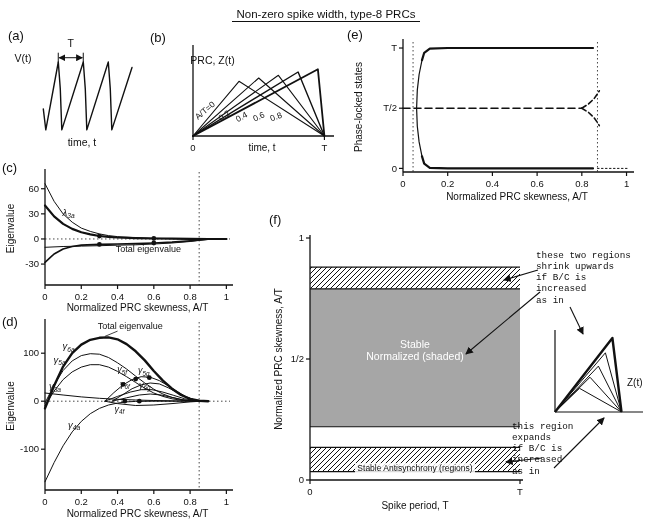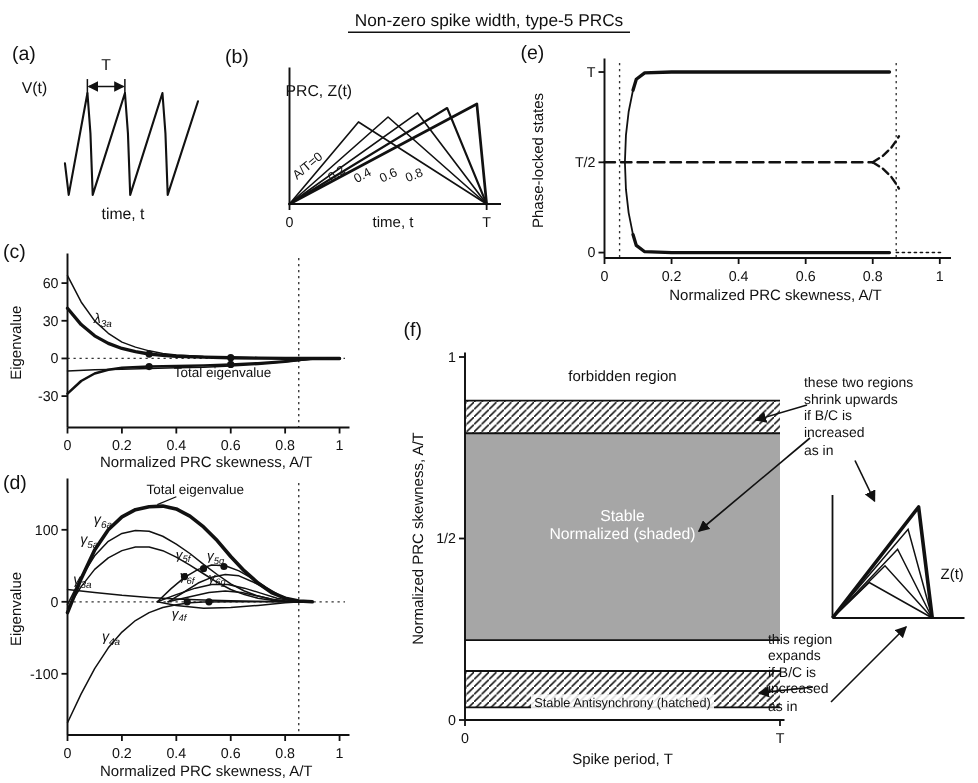--- a/index.html
+++ b/index.html
@@ -1,33 +1,33 @@
 <!DOCTYPE html>
 <html><head>
 <meta charset="utf-8">
 <style>
   html,body{margin:0;padding:0;background:#fff;}
   #fig{position:relative;width:652px;height:522px;background:#fff;
        font-family:"Liberation Sans",sans-serif;color:#111;overflow:hidden;}
   .abs{position:absolute;}
   .ptitle{font-size:11.5px;border-bottom:1.6px solid #111;padding:0 5px 1px;display:inline-block;}
   .plabel{font-size:13px;}
-  .ann{font-size:9.3px;line-height:1.2;white-space:pre-line;}
+  .ann{font-size:9.3px;line-height:1.2;white-space:pre-line;font-family:Liberation Mono, monospace;}
   .rlabel{text-align:center;white-space:pre-line;}
   .rlabel .bg{background:rgba(255,255,255,0.85);padding:0 2px;}
   svg{position:absolute;overflow:visible;}
   svg text{fill:#111;font-family:"Liberation Sans",sans-serif;}
 </style>
 </head>
 <body>
 
 <div id="fig">
 
   <div class="abs" style="left:0;right:0;top:4px;text-align:center;">
-    <span class="ptitle">Non-zero spike width, type-5 PRCs</span>
+    <span class="ptitle">Non-zero spike width, type-8 PRCs</span>
   </div>
 
   <div class="abs plabel" style="left:8px;top:28px;">(a)</div>
   <div class="abs plabel" style="left:150px;top:30px;">(b)</div>
   <div class="abs plabel" style="left:2px;top:160px;">(c)</div>
   <div class="abs plabel" style="left:2px;top:314px;">(d)</div>
   <div class="abs plabel" style="left:347px;top:27px;">(e)</div>
   <div class="abs plabel" style="left:269px;top:212px;">(f)</div>
 
   <svg width="150" height="140" style="left:2px;top:26px;">
@@ -228,25 +228,24 @@
           <path d="M0,0 L8,4 L0,8 z" fill="#111"></path>
         </marker>
       </defs>
       <line x1="272" y1="62" x2="238" y2="72" stroke="#111" stroke-width="1.1" marker-end="url(#ahf-f)"></line>
       <line x1="274" y1="84" x2="200" y2="146" stroke="#111" stroke-width="1.1" marker-end="url(#ahf-f)"></line>
       <line x1="304" y1="99" x2="317" y2="126" stroke="#111" stroke-width="1.1" marker-end="url(#ahf-f)"></line>
       <line x1="288" y1="260" x2="338" y2="210" stroke="#111" stroke-width="1.1" marker-end="url(#ahf-f)"></line>
       <line x1="276" y1="250" x2="240" y2="254" stroke="#111" stroke-width="1.1" marker-end="url(#ahf-f)"></line>
     </svg>
 
-  <div class="abs rlabel" style="left:310px;top:246px;width:210px;font-size:10px;">forbidden region</div>
   <div class="abs rlabel" style="left:340px;top:338px;width:150px;font-size:10.5px;color:#fff;">Stable
 Normalized (shaded)</div>
   <div class="abs rlabel" style="left:312px;top:453px;width:206px;font-size:8.5px;">
-    <span class="bg">Stable Antisynchrony (hatched)</span>
+    <span class="bg">Stable Antisynchrony (regions)</span>
   </div>
 
   <div class="abs ann" style="left:536px;top:250px;width:112px;">these two regions
 shrink upwards
 if B/C is
 increased
 as in</div>
   <div class="abs ann" style="left:512px;top:421px;width:104px;">this region
 expands
 if B/C is

